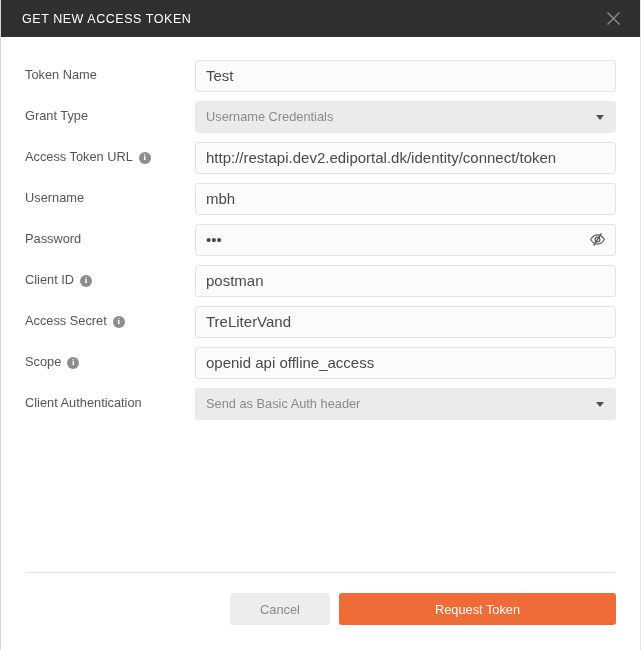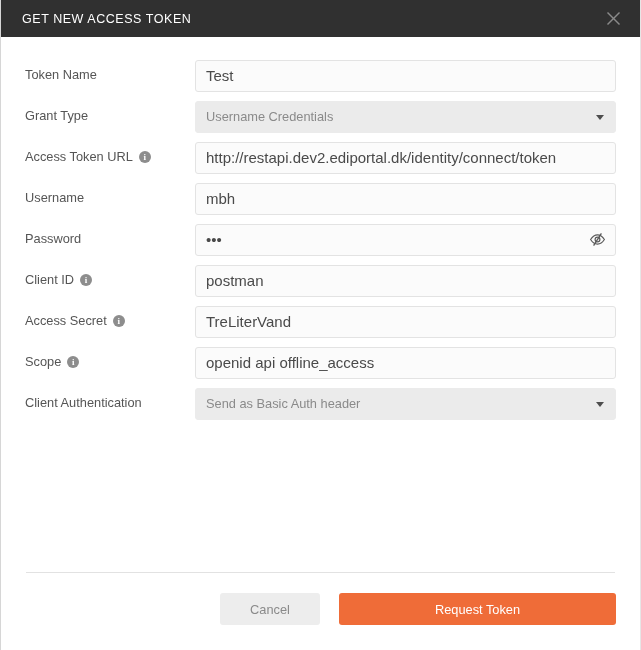--- a/index.html
+++ b/index.html
@@ -69,21 +69,21 @@
     align-items: center;
     height: 41px;
     margin-bottom: 0;
   }
   .form-label {
     width: 170px;
     min-width: 170px;
     font-size: 12.8px;
     color: #555555;
     display: flex;
-    align-items: center;
+    align-items: flex-end;
     gap: 6px;
     line-height: 1;
   }
   .info-icon {
     width: 12px;
     height: 12px;
     border-radius: 50%;
     background: #8d8d8d;
     color: #ffffff;
     font-size: 9px;
@@ -172,21 +172,21 @@
     left: 25px;
     right: 25px;
     height: 1px;
     background: #e2e2e2;
   }
   .footer-buttons {
     position: absolute;
     right: 24px;
     top: 21px;
     display: flex;
-    gap: 19px;
+    gap: 9px;
   }
   .btn {
     height: 32px;
     border: none;
     border-radius: 3px;
     font-family: "Liberation Sans", sans-serif;
     font-size: 12.8px;
     cursor: pointer;
     padding: 0;
   }

